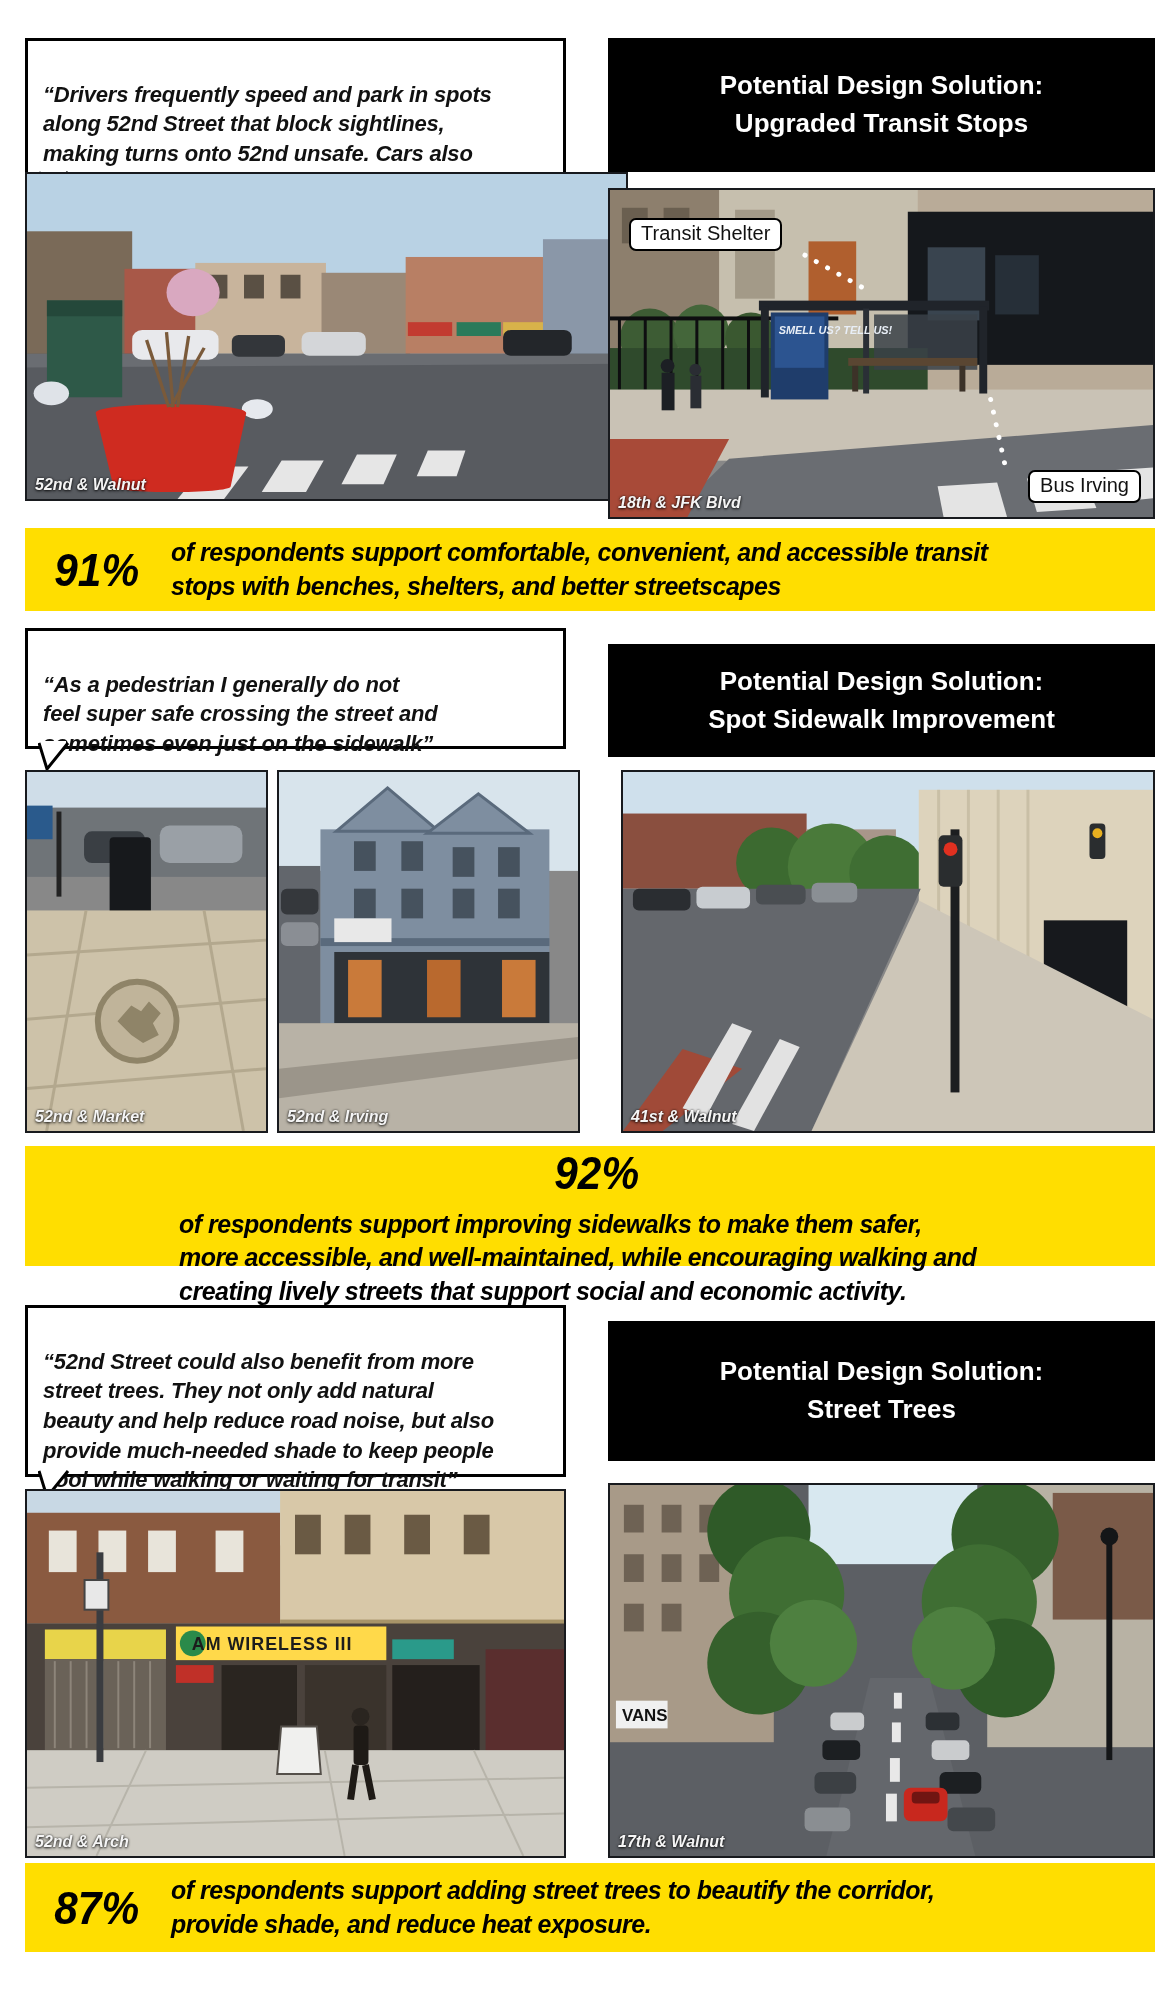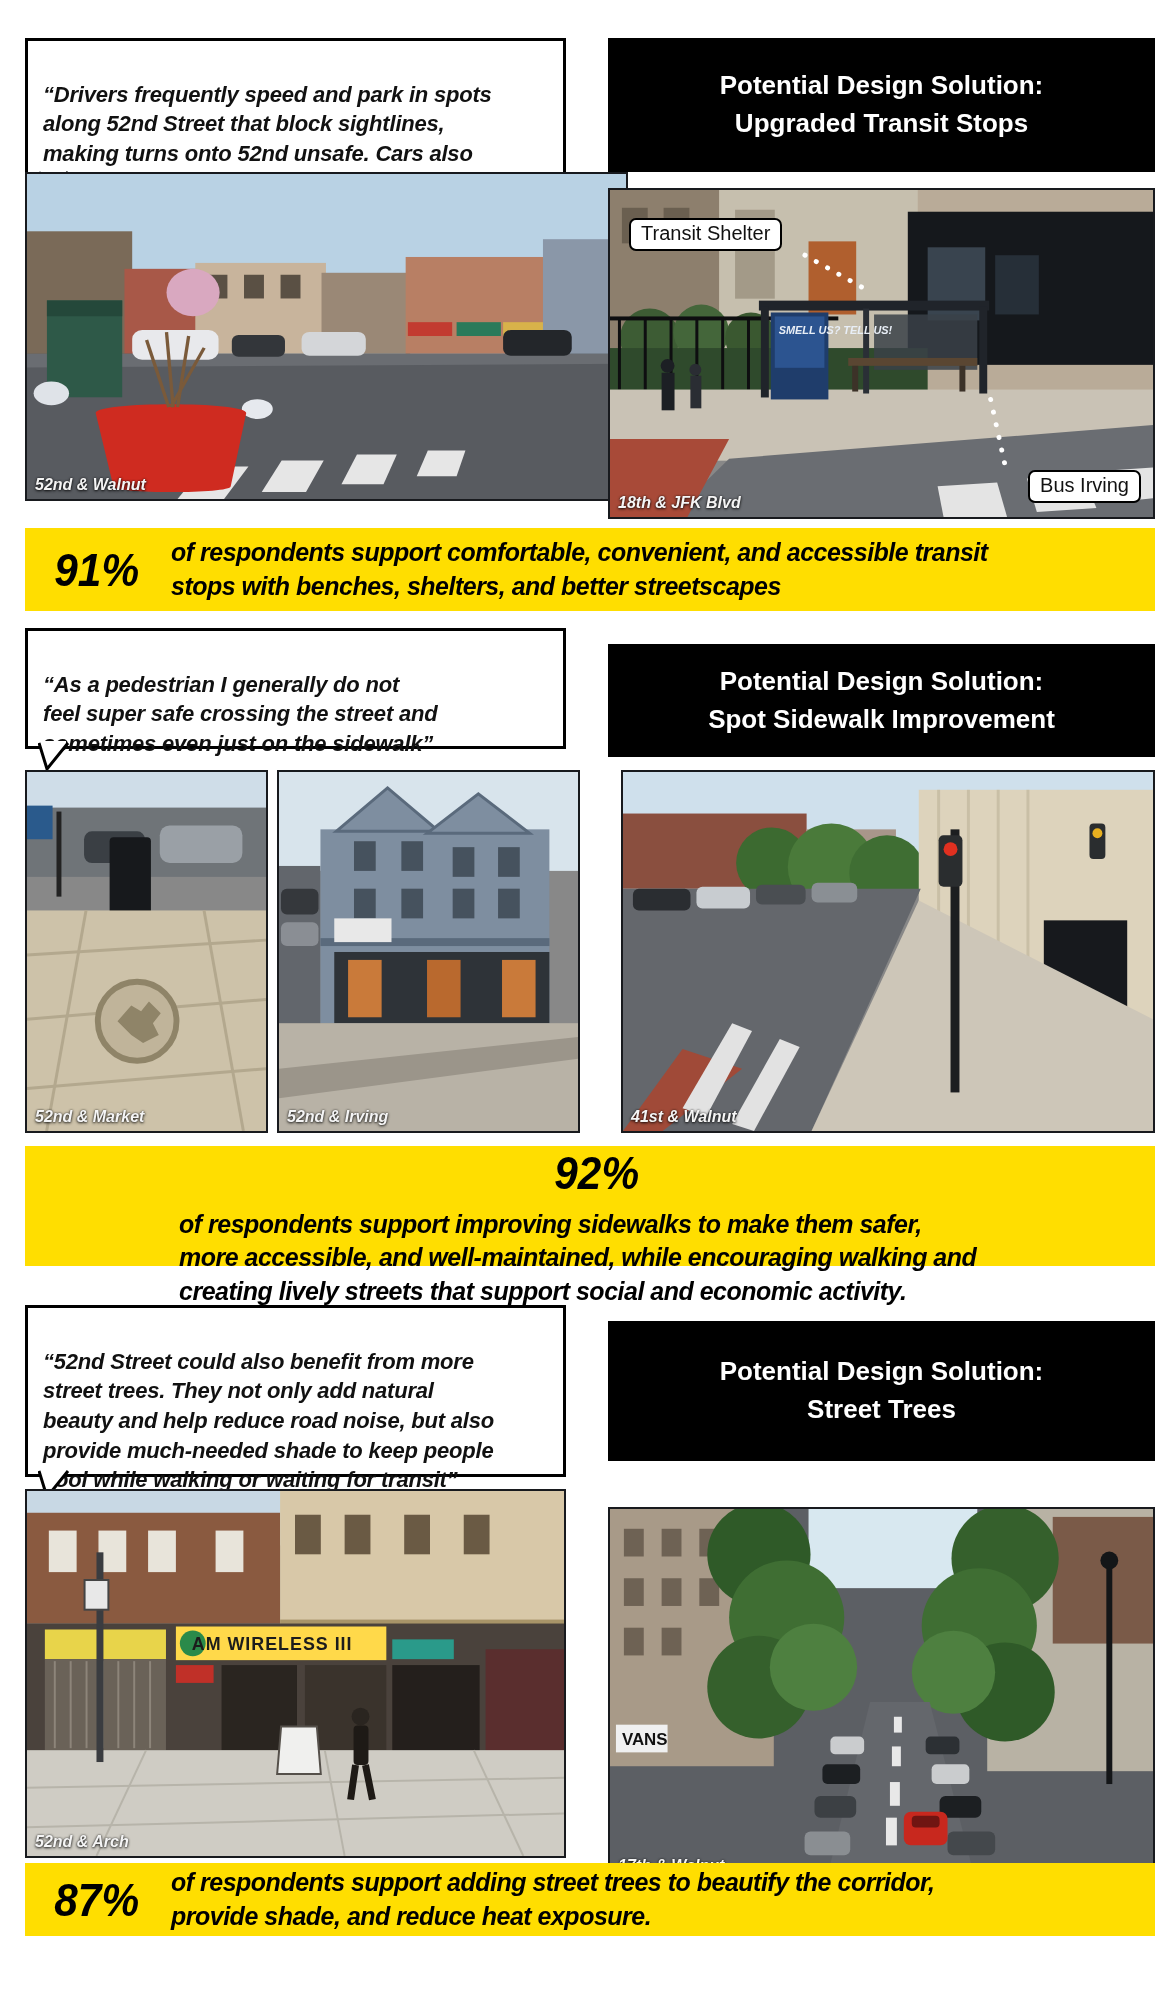--- a/index.html
+++ b/index.html
@@ -354,21 +354,21 @@
       <rect x="58" y="90" width="24" height="30" fill="#e8e8e8" stroke="#444" stroke-width="2"></rect>
       <polygon points="256,238 292,238 296,286 252,286" fill="#f0f0ee" stroke="#55504a" stroke-width="2"></polygon>
       <circle cx="336" cy="228" r="9" fill="#2a2520"></circle>
       <rect x="329" y="237" width="15" height="40" rx="4" fill="#1e1a16"></rect>
       <path d="M331,277 L326,312 M341,277 L348,312" stroke="#1e1a16" stroke-width="7"></path>
       <text x="166" y="161" font-size="18" font-weight="bold" fill="#1c1c1c" letter-spacing="1">AM WIRELESS III</text>
     </svg>
     <div class="caption">52nd &amp; Arch</div>
   </div>
 
-  <div class="abs photo" style="left:608px; top:1483px; width:547px; height:375px;margin-top:24px;">
+  <div class="abs photo" style="left:608px; top:1483px; width:547px; height:375px;">
     <svg viewBox="0 0 547 375" preserveAspectRatio="none">
       <rect x="0" y="0" width="547" height="375" fill="#5c5f64"></rect>
       <rect x="200" y="0" width="170" height="80" fill="#d8e8f0"></rect>
       <rect x="0" y="0" width="165" height="260" fill="#a89a88"></rect>
       <g fill="#6e6254">
           <rect x="14" y="20" width="20" height="28"></rect>
           <rect x="52" y="20" width="20" height="28"></rect>
           <rect x="90" y="20" width="20" height="28"></rect>
           <rect x="14" y="70" width="20" height="28"></rect>
           <rect x="52" y="70" width="20" height="28"></rect>
@@ -410,19 +410,19 @@
       <rect x="296" y="306" width="44" height="34" rx="7" fill="#c8281e"></rect>
       <rect x="304" y="310" width="28" height="12" rx="4" fill="#701512"></rect>
       <rect x="500" y="58" width="6" height="220" fill="#141618"></rect>
       <circle cx="503" cy="52" r="9" fill="#141618"></circle>
       <rect x="6" y="218" width="52" height="28" fill="#f0f0f0"></rect>
       <text x="12" y="239" font-size="17" font-weight="bold" fill="#111">VANS</text>
     </svg>
     <div class="caption">17th &amp; Walnut</div>
   </div>
 
-  <div class="abs banner" style="left:25px; top:1863px; width:1130px; height:73px;">
+  <div class="abs banner" style="left:25px; top:1863px; width:1130px; height:89px;">
     <div class="stat-num">87%</div>
     <div class="stat-text">of respondents support adding street trees to beautify the corridor,
 provide shade, and reduce heat exposure.</div>
   </div>
 
 </div>
 
 </body></html>

